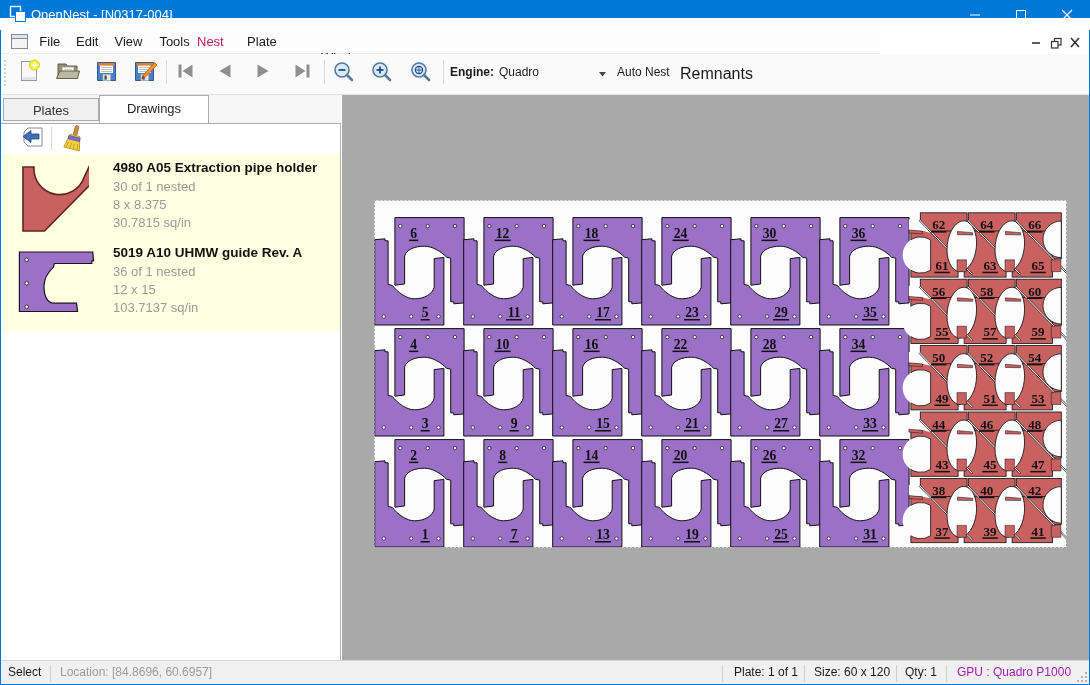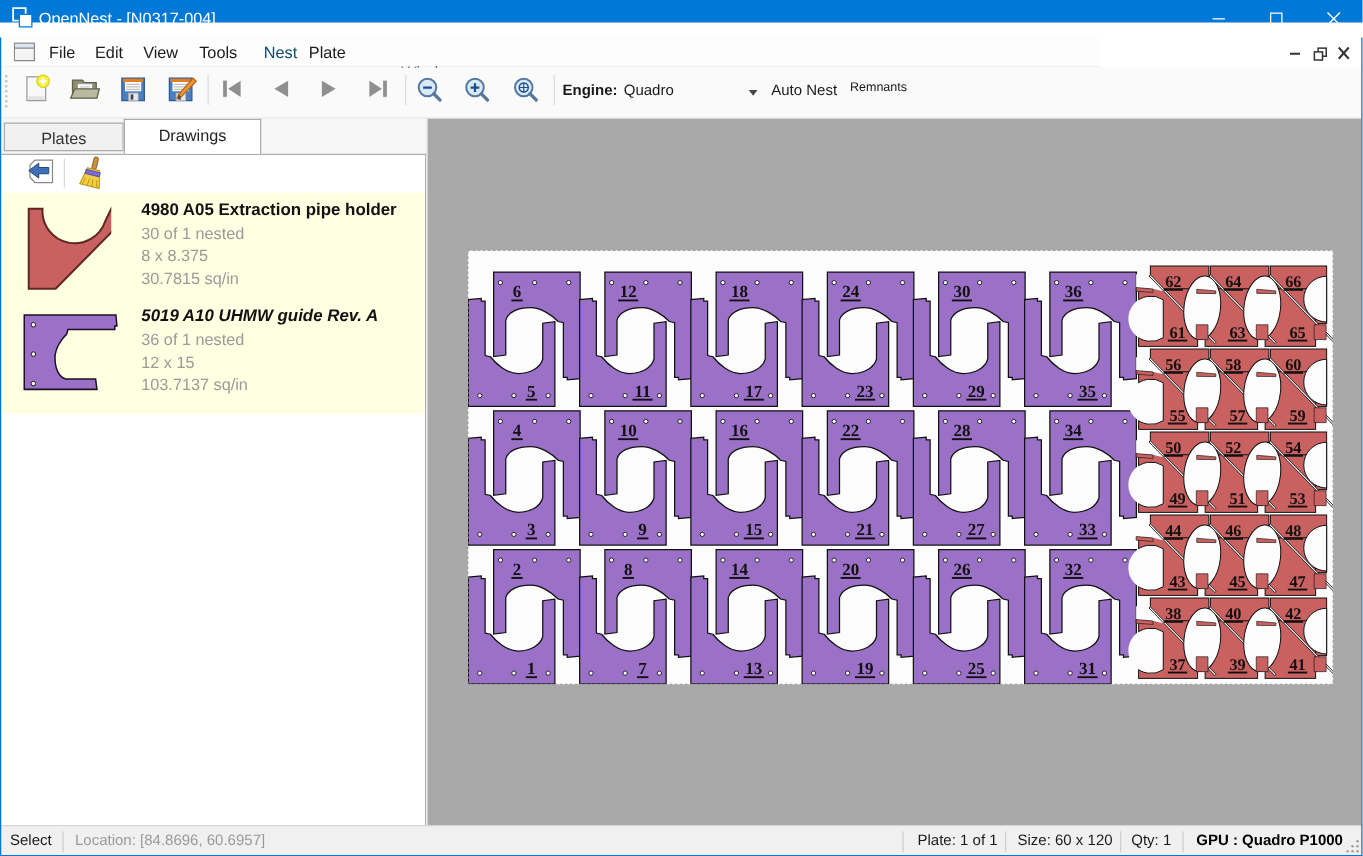--- a/index.html
+++ b/index.html
@@ -23,21 +23,21 @@
 
 <div style="position:absolute;left:1px;top:30px;width:879px;height:24px;background:#fdfdfd;border-bottom:1px solid #ececec;">
  <svg width="18" height="16" style="position:absolute;left:10px;top:4px;">
    <rect x="0.5" y="0.5" width="16" height="14" fill="#f4f4f4" stroke="#8a8a8a"></rect>
    <rect x="0.5" y="0.5" width="16" height="4" fill="#dce6f2" stroke="#8a8a8a"></rect>
  </svg>
  <span style="position:absolute;left:38.3px;top:0;line-height:24px;color:#1a1a1a;font-size:13px;">File</span>
     <span style="position:absolute;left:75.0px;top:0;line-height:24px;color:#1a1a1a;font-size:13px;">Edit</span>
     <span style="position:absolute;left:113.5px;top:0;line-height:24px;color:#1a1a1a;font-size:13px;">View</span>
     <span style="position:absolute;left:158.4px;top:0;line-height:24px;color:#1a1a1a;font-size:13px;">Tools</span>
-    <span style="position:absolute;left:210px;top:0;line-height:24px;color:#0c4a6e;font-size:13px;">Nest</span>
+    <span style="position:absolute;left:196px;top:0;line-height:24px;color:#be185d;font-size:13px;">Nest</span>
     <span style="position:absolute;left:246.1px;top:0;line-height:24px;color:#1a1a1a;font-size:13px;">Plate</span>
     <span style="position:absolute;left:292.0px;top:16px;line-height:24px;color:#1a1a1a;font-size:13px;margin-left:28px;">Window</span>
  <svg width="70" height="24" style="position:absolute;left:1020px;top:0;">
    <line x1="11" y1="13" x2="19" y2="13" stroke="#333" stroke-width="1.6"></line>
    <rect x="33.5" y="8.5" width="6.5" height="6.5" fill="none" stroke="#333" stroke-width="1.2"></rect>
    <rect x="30.5" y="11.5" width="6.5" height="6.5" fill="#fdfdfd" stroke="#333" stroke-width="1.2"></rect>
    <path d="M 50 8 L 58 17 M 58 8 L 50 17" stroke="#333" stroke-width="1.6"></path>
  </svg>
 </div>
 
@@ -122,21 +122,21 @@
     <line x1="5.4" y1="9" x2="12.6" y2="9" stroke="#1c4e8a" stroke-width="0.9"></line>
     <line x1="9" y1="5.4" x2="9" y2="12.6" stroke="#1c4e8a" stroke-width="0.9"></line>
  <line x1="14" y1="14" x2="19" y2="19" stroke="#56789e" stroke-width="2.6" stroke-linecap="round"></line>
 </svg>
 <span style="position:absolute;left:450px;top:65px;font-size:12px;font-weight:bold;color:#1a1a1a;">Engine:</span>
 <span style="position:absolute;left:499px;top:65px;font-size:12px;color:#1a1a1a;">Quadro</span>
 <svg width="10" height="8" style="position:absolute;left:598px;top:70px;">
     <path d="M 1 2 L 8 2 L 4.5 6.5 Z" fill="#444"></path>
   </svg>
 <span style="position:absolute;left:617px;top:65px;font-size:12px;color:#1a1a1a;">Auto Nest</span>
-<span style="position:absolute;left:680px;top:65px;font-size:10px;color:#1a1a1a;">Remnants</span>
+<span style="position:absolute;left:680px;top:65px;font-size:16px;color:#1a1a1a;">Remnants</span>
 <div style="position:absolute;left:342px;top:95px;width:747px;height:565px;background:#a9a9a9;"></div>
 <svg width="748" height="565" viewBox="342 95 748 565" style="position:absolute;left:342px;top:95px;" xmlns="http://www.w3.org/2000/svg">
     <defs>
       <clipPath id="plateclip">
         <rect x="374.3" y="200.3" width="692.2" height="347.2"></rect>
       </clipPath>
       <clipPath id="c0clip">
         <rect x="-9.4" y="18.3" width="47.2" height="46.0"></rect>
       </clipPath>
     </defs>
@@ -758,38 +758,38 @@
   <path d="M 0 0 H 69.2 V 85.3 L 58.9 86.2 V 84.2 H 55.8 V 40.6 L 51.6 39.6 C 46.5 34.2 37.8 28.6 29.4 28.6 C 19.5 28.6 11.5 32.0 9.7 38.5 V 66.4 L 0 67.6 Z" fill="#9b70c7" stroke="#1d1026" stroke-width="1.4"></path>
   <circle cx="5.4" cy="8.5" r="2.1" fill="#fffde9" stroke="#1d1026" stroke-width="0.9"></circle>
         <circle cx="32.8" cy="8.5" r="2.1" fill="#fffde9" stroke="#1d1026" stroke-width="0.9"></circle>
         <circle cx="60.1" cy="8.5" r="2.1" fill="#fffde9" stroke="#1d1026" stroke-width="0.9"></circle>
  </g>
 </svg>
  <div style="position:absolute;left:112px;top:65px;font-size:13.5px;font-weight:bold;color:#111;">4980 A05 Extraction pipe holder</div>
  <div style="position:absolute;left:112px;top:84px;font-size:13px;color:#9a9a9a;">30 of 1 nested</div>
  <div style="position:absolute;left:112px;top:102px;font-size:13px;color:#9a9a9a;">8 x 8.375</div>
  <div style="position:absolute;left:112px;top:120px;font-size:13px;color:#9a9a9a;">30.7815 sq/in</div>
- <div style="position:absolute;left:112px;top:150px;font-size:13.5px;font-weight:bold;color:#111;font-style:italic;">5019 A10 UHMW guide Rev. A</div>
+ <div style="position:absolute;left:112px;top:150px;font-size:13.5px;font-weight:bold;color:#111;">5019 A10 UHMW guide Rev. A</div>
  <div style="position:absolute;left:112px;top:169px;font-size:13px;color:#9a9a9a;">36 of 1 nested</div>
  <div style="position:absolute;left:112px;top:187px;font-size:13px;color:#9a9a9a;">12 x 15</div>
  <div style="position:absolute;left:112px;top:205px;font-size:13px;color:#9a9a9a;">103.7137 sq/in</div>
 </div>
 
 <div style="position:absolute;left:0;top:660px;width:1090px;height:24px;background:#f0f0f0;border-top:1px solid #d5d5d5;">
  <span style="position:absolute;left:8px;top:4px;font-size:12px;color:#1a1a1a;">Select</span>
  <div style="position:absolute;left:50px;top:4px;width:1px;height:17px;background:#cfcfcf;"></div>
     <div style="position:absolute;left:722px;top:4px;width:1px;height:17px;background:#cfcfcf;"></div>
     <div style="position:absolute;left:804px;top:4px;width:1px;height:17px;background:#cfcfcf;"></div>
     <div style="position:absolute;left:896px;top:4px;width:1px;height:17px;background:#cfcfcf;"></div>
     <div style="position:absolute;left:946px;top:4px;width:1px;height:17px;background:#cfcfcf;"></div>
  <span style="position:absolute;left:60px;top:4px;font-size:12px;color:#9a9a9a;">Location: [84.8696, 60.6957]</span>
  <span style="position:absolute;left:734px;top:4px;font-size:12px;color:#1a1a1a;">Plate: 1 of 1</span>
  <span style="position:absolute;left:814px;top:4px;font-size:12px;color:#1a1a1a;">Size: 60 x 120</span>
  <span style="position:absolute;left:905px;top:4px;font-size:12px;color:#1a1a1a;">Qty: 1</span>
- <span style="position:absolute;left:957px;top:4px;font-size:12px;color:#000000;font-weight:bold;">GPU : Quadro P1000</span>
+ <span style="position:absolute;left:957px;top:4px;font-size:12px;color:#a21caf;">GPU : Quadro P1000</span>
  <svg width="12" height="12" style="position:absolute;left:1077px;top:11px;">
       <circle cx="9" cy="1" r="1" fill="#9d9d9d"></circle>
       <circle cx="5" cy="5" r="1" fill="#9d9d9d"></circle>
       <circle cx="9" cy="5" r="1" fill="#9d9d9d"></circle>
       <circle cx="1" cy="9" r="1" fill="#9d9d9d"></circle>
       <circle cx="5" cy="9" r="1" fill="#9d9d9d"></circle>
       <circle cx="9" cy="9" r="1" fill="#9d9d9d"></circle>
     </svg>
 </div>
 <div style="position:absolute;left:0;top:30px;width:1px;height:655px;background:#0078d7;"></div>

